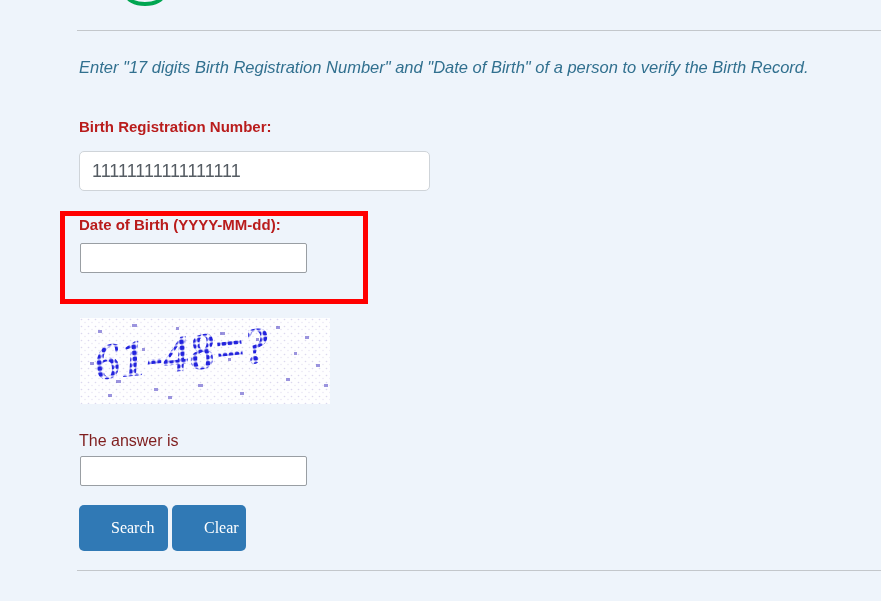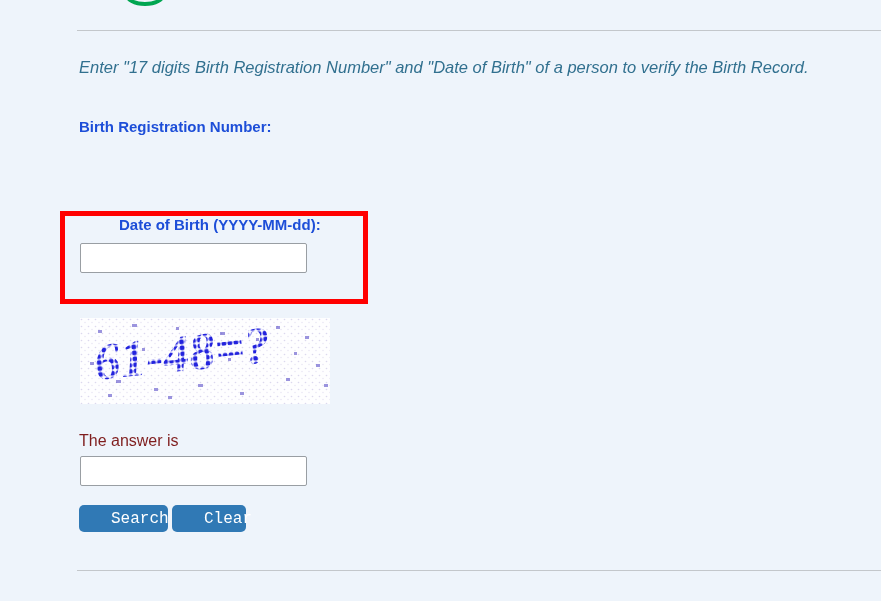--- a/index.html
+++ b/index.html
@@ -55,21 +55,21 @@
   }
   .instructions .bn {
     display: block;
     font-style: normal;
     font-size: 16px;
   }
 
   .field-label {
     font-size: 15px;
     font-weight: bold;
-    color: #1d4ed8;
+    color: #b91c1c;
   }
 
   .brn-label {
     position: absolute;
     left: 79px;
     top: 118px;
   }
 
   .text-input {
     box-sizing: border-box;
@@ -98,21 +98,20 @@
     width: 308px;
     height: 93px;
     border: 5px solid #ff0000;
     box-sizing: border-box;
   }
 
   .dob-label {
     position: absolute;
     left: 79px;
     top: 216px;
-    margin-left: 40px;
   }
 
   .dob-input {
     position: absolute;
     left: 80px;
     top: 243px;
     width: 227px;
     height: 30px;
     border: 1px solid #999ea3;
     border-radius: 2px;
@@ -147,26 +146,26 @@
     height: 30px;
     border: 1px solid #999ea3;
     border-radius: 2px;
     font-size: 14px;
     padding: 0 6px;
   }
 
   .btn {
     position: absolute;
     top: 505px;
-    height: 27px;
+    height: 46px;
     background: #3079b5;
     color: #ffffff;
     border: none;
     border-radius: 5px;
-    font-family: Liberation Mono, monospace;
+    font-family: Liberation Serif, serif;
     font-size: 16px;
     cursor: pointer;
     padding: 0 32px;
   }
   .btn-search { left: 79px; width: 89px; }
   .btn-clear  { left: 172px; width: 74px; }
 </style>
 </head>
 <body>
 
@@ -175,20 +174,21 @@
   <div class="logo-remnant"></div>
 
   <div class="divider divider-top"></div>
 
   <div class="instructions">
     <span>Enter "17 digits Birth Registration Number" and "Date of Birth" of a person to verify the Birth Record.</span>
   </div>
 
   <label class="field-label brn-label">Birth Registration Number:</label>
 
+  <input class="text-input brn-input" type="text" value="11111111111111111" style="">
 
   <div class="dob-highlight"></div>
 
   <label class="field-label dob-label">Date of Birth (YYYY-MM-dd):</label>
 
   <input class="text-input dob-input" type="text" value="" style="">
 
   <div class="captcha">
     <svg width="250" height="86" viewBox="0 0 250 86" xmlns="http://www.w3.org/2000/svg">
       <defs>

